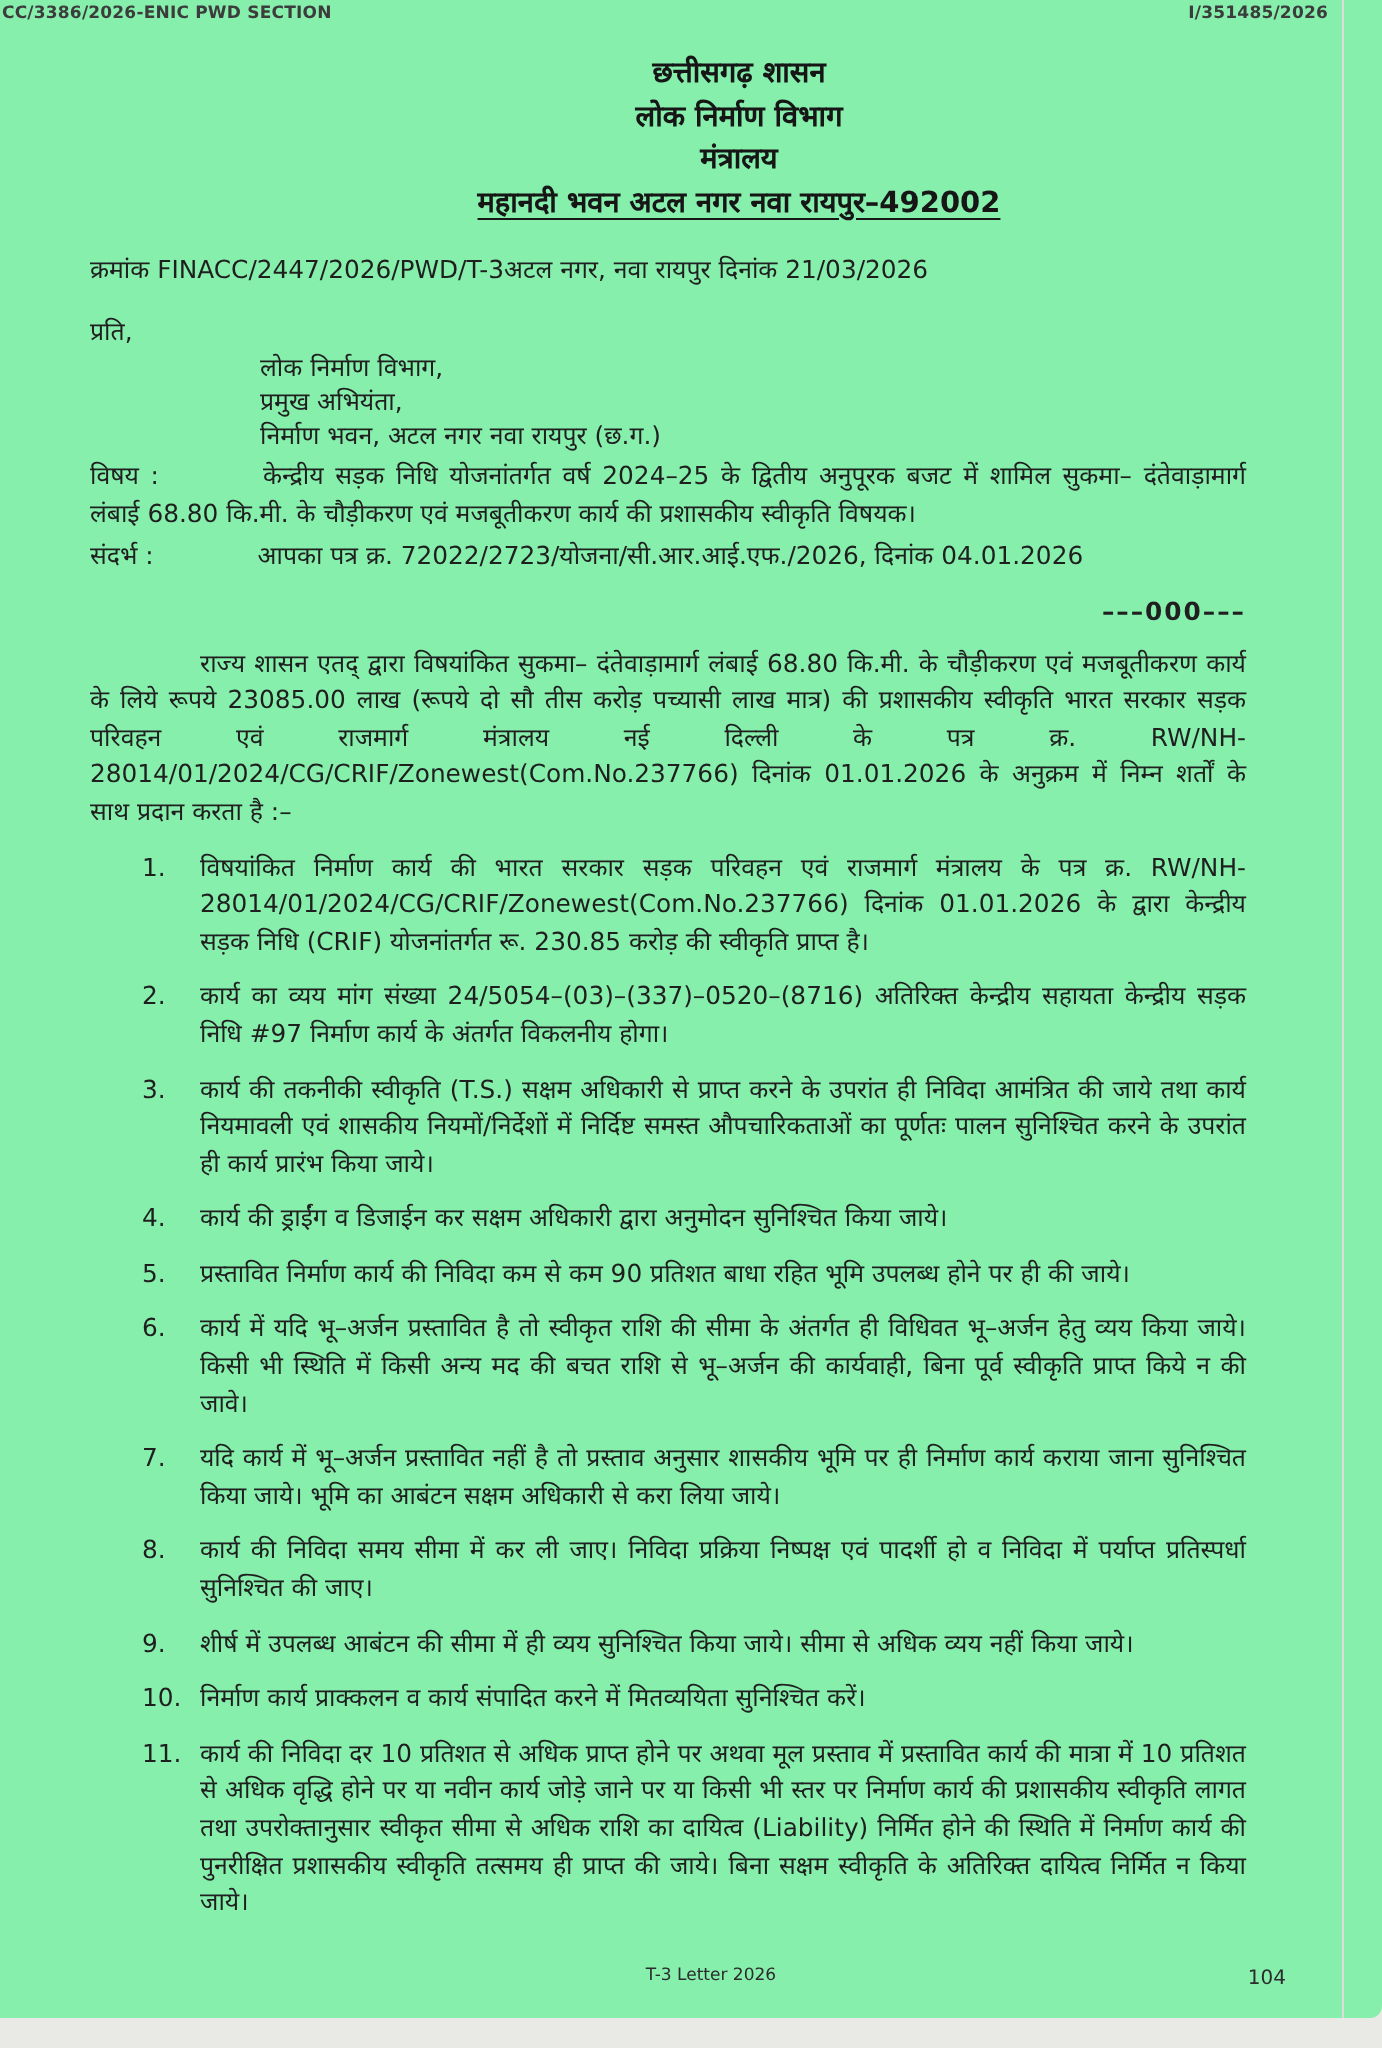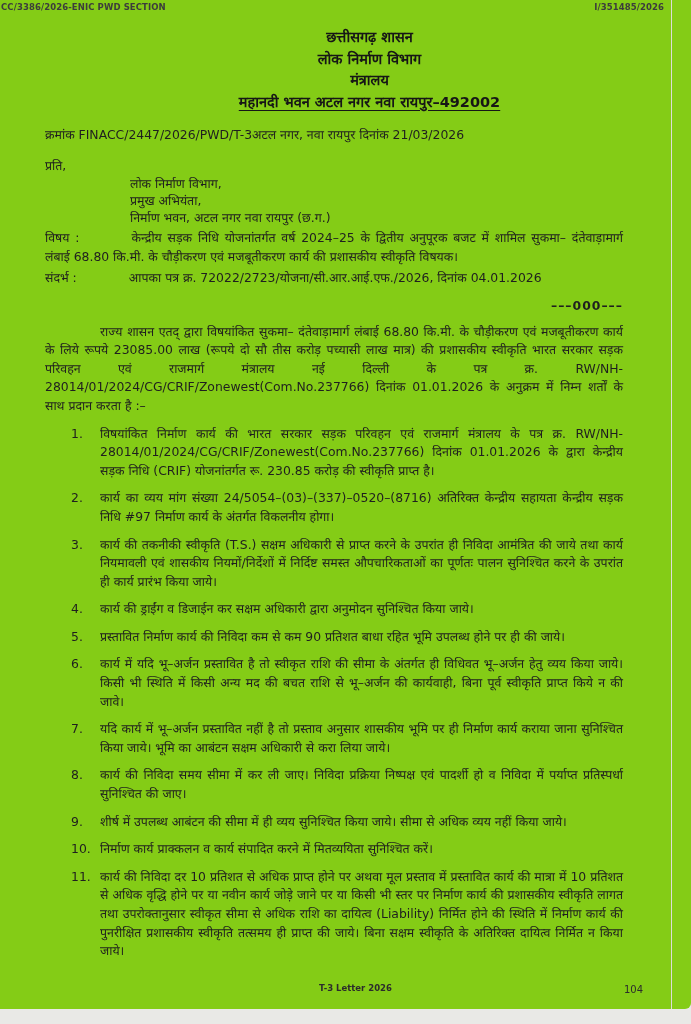--- a/index.html
+++ b/index.html
@@ -13,21 +13,21 @@
     font-family: "DejaVu Sans", sans-serif;
     position: relative;
     overflow: hidden;
   }
   .page {
     position: absolute;
     top: 0;
     left: 0;
     width: 691px;
     height: 1009px;
-    background: #84cc16;
+    background: #86efac;
     color: #1f1f1f;
     overflow: hidden;
     border-bottom-right-radius: 6px;
   }
   .edge-line {
     position: absolute;
     top: 0;
     right: 19px;
     width: 1px;
     height: 1009px;
@@ -103,21 +103,21 @@
     text-align: justify;
   }
 
   .footer-center {
     position: absolute;
     bottom: 16px;
     left: 20px;
     right: 0;
     text-align: center;
     font-size: 8.5px;
-    font-weight: bold;
+    font-weight: normal;
     color: #2c2c2c;
   }
   .footer-page {
     position: absolute;
     bottom: 14px;
     right: 48px;
     font-size: 10px;
     color: #2c2c2c;
   }
 </style>

